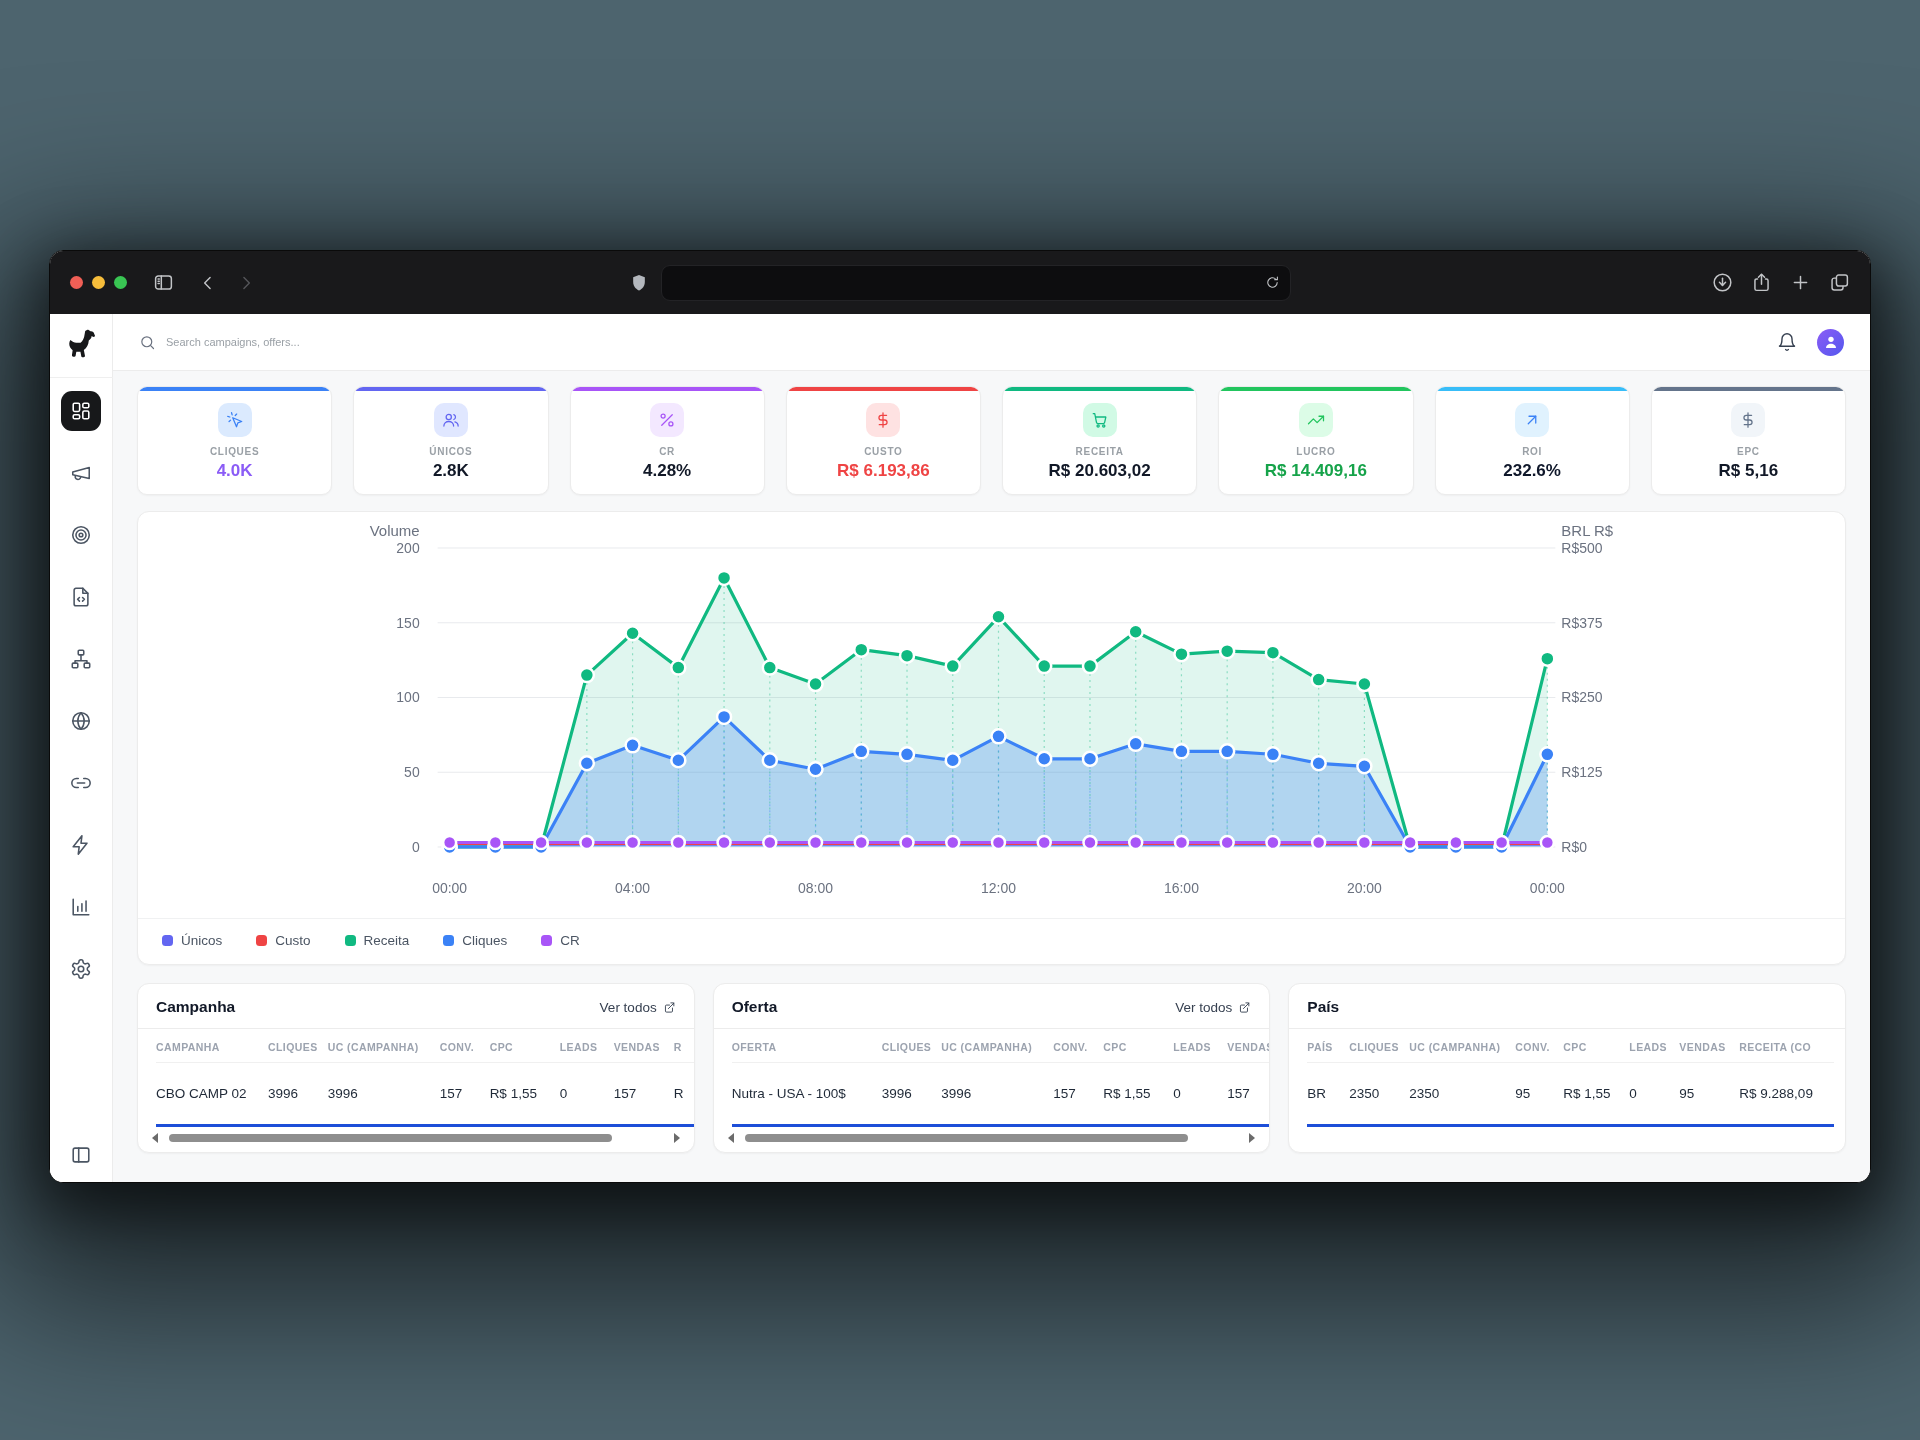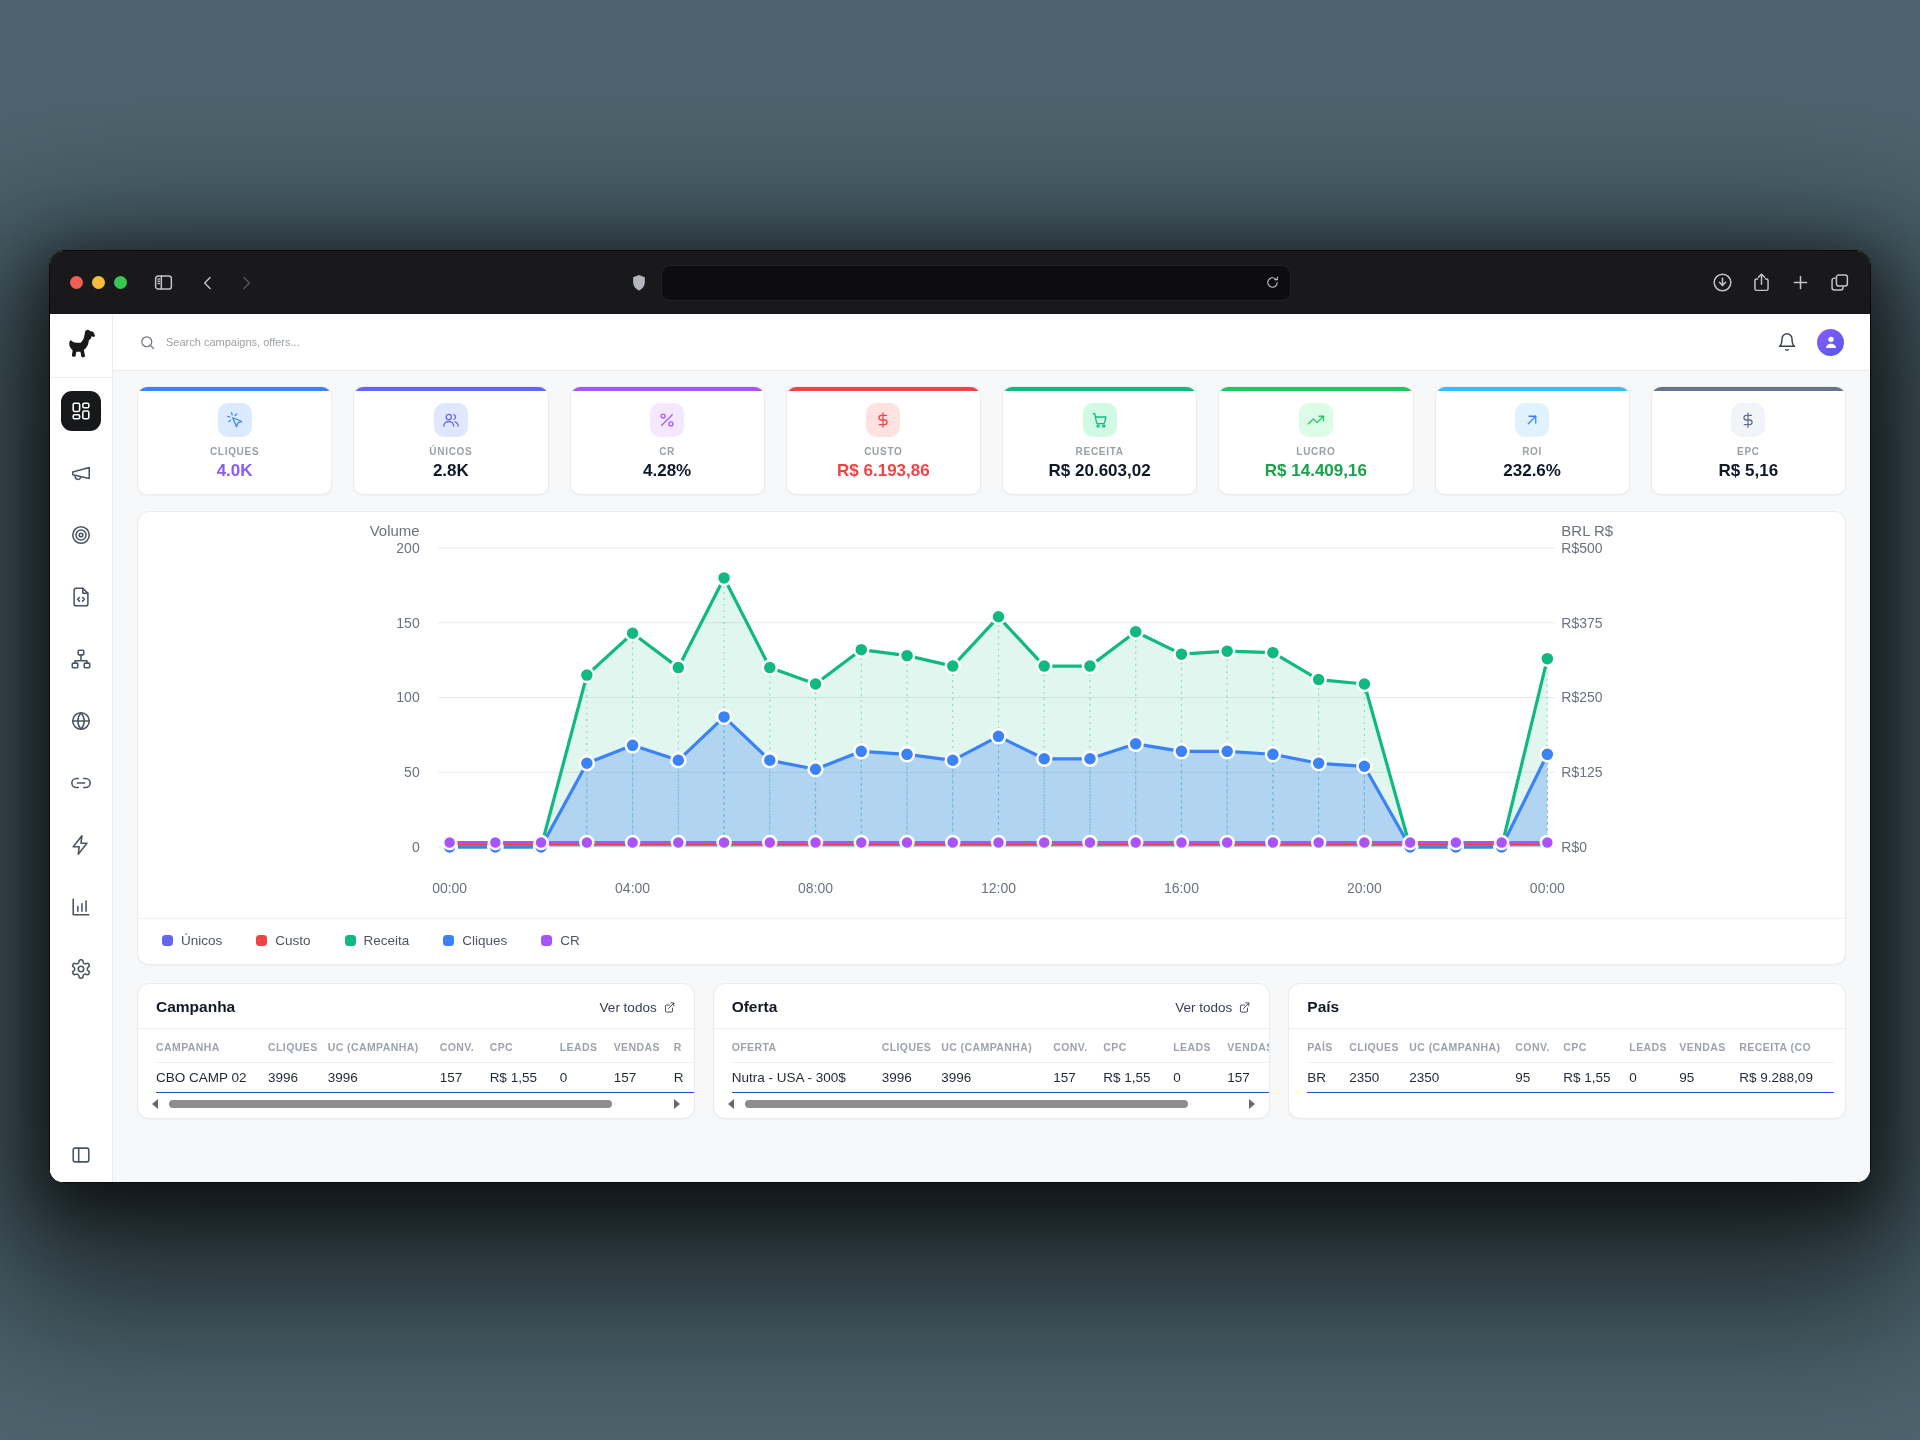--- a/index.html
+++ b/index.html
@@ -62,21 +62,21 @@
 
   
   .tables { display:grid; grid-template-columns:1fr 1fr 1fr; gap:18px; margin:18px 24px 0; }
   .tcard { background:#fff; border:1px solid #ececec; border-radius:12px; box-shadow:0 1px 2px rgba(0,0,0,.04); overflow:hidden; }
   .tcard-head { display:flex; align-items:center; justify-content:space-between; padding:14px 18px 12px; border-bottom:1px solid #ececec; }
   .tcard-title { font-size:15.5px; font-weight:700; color:#111827; }
   .tcard-link { display:flex; align-items:center; gap:6px; font-size:13.5px; color:#374151; background:none; border:none; cursor:pointer; }
   .tbl-wrap { padding:0 0 0 18px; overflow:hidden; }
   table { border-collapse:collapse; white-space:nowrap; }
   th { text-align:left; font-size:10.5px; font-weight:700; letter-spacing:.04em; color:#9ca3af; padding:12px 10px 9px 0; border-bottom:1px solid #f0f0f0; }
-  td { font-size:13.5px; color:#1f2937; padding:7px 10px; padding-left:0; border-bottom:1px solid #1d4ed8; }
+  td { font-size:13.5px; color:#1f2937; padding:23px 10px; padding-left:0; border-bottom:3px solid #1d4ed8; }
   .scrollrow { display:flex; align-items:center; gap:6px; margin:5px 14px 8px; height:12px; }
   .sarrow { width:0; height:0; border-top:5px solid transparent; border-bottom:5px solid transparent; cursor:pointer; }
   .sarrow.left { border-right:6px solid #6b6b6b; }
   .sarrow.right{ border-left:6px solid #6b6b6b; }
   .strack { flex:1; height:8px; border-radius:4px; position:relative; }
   .sthumb { position:absolute; left:1%; top:0; height:8px; width:88%; background:#8e8e8e; border-radius:4px; cursor:grab; }
 </style>
 </head>
 <body>
 
@@ -598,21 +598,21 @@
                       <th style="min-width:58px">CLIQUES</th>
                       <th style="min-width:112px">UC (CAMPANHA)</th>
                       <th style="min-width:50px">CONV.</th>
                       <th style="min-width:70px">CPC</th>
                       <th style="min-width:54px">LEADS</th>
                       <th style="min-width:62px">VENDAS</th>
                     </tr>
                   </thead>
                   <tbody>
                     <tr>
-                      <td>Nutra - USA - 300$</td>
+                      <td>Nutra - USA - 100$</td>
                       <td>3996</td>
                       <td>3996</td>
                       <td>157</td>
                       <td>R$ 1,55</td>
                       <td>0</td>
                       <td>157</td>
                     </tr>
                   </tbody>
                 </table>
               </div>

